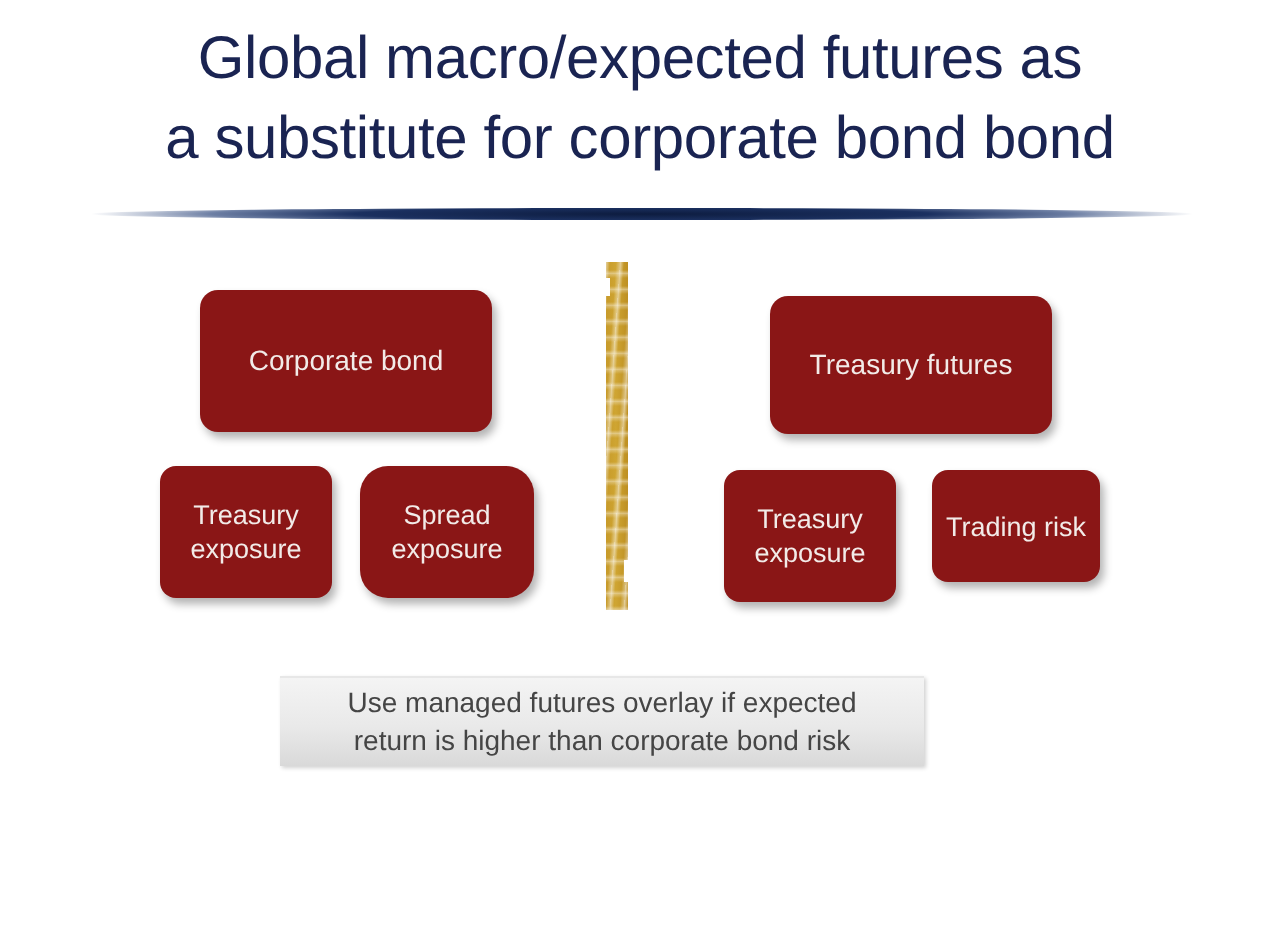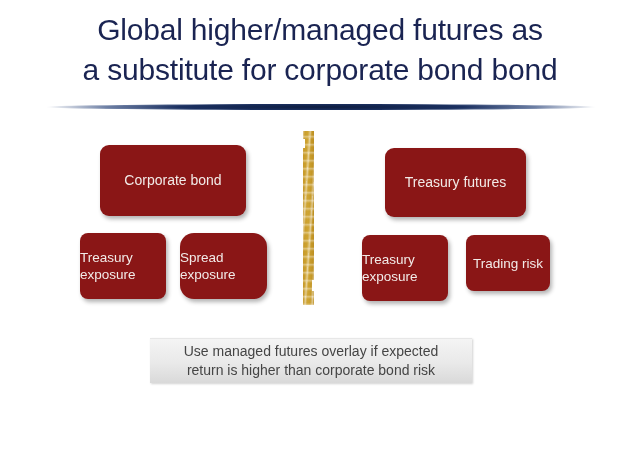--- a/index.html
+++ b/index.html
@@ -50,21 +50,21 @@
 
   
   .rbox {
     position: absolute;
     background: #8a1616;
     color: #f2ebe8;
     border-radius: 9px;
     display: flex;
     align-items: center;
     justify-content: center;
-    text-align: left;
+    text-align: center;
     font-size: 14px;
     line-height: 17px;
     box-shadow: 2px 3px 4px rgba(0,0,0,0.30);
   }
   .rbox.small { font-size: 13.5px; line-height: 17px; border-radius: 8px; }
 
   #box-corporate-bond   { left: 100px; top: 145px; width: 146px; height: 71px; }
   #box-managed-futures  { left: 385px; top: 148px; width: 141px; height: 69px; }
 
   #box-left-treasury    { left: 80px;  top: 233px; width: 86px;  height: 66px; }
@@ -94,21 +94,21 @@
     position: absolute;
     width: 3px;
     background: #ffffff;
   }
   .gold-divider::before { left: -1px; top: 8px;  height: 9px;  }
   .gold-divider::after  { right: -1px; bottom: 14px; height: 11px; }
 
   
   #caption-box {
     position: absolute;
-    left: 150px;
+    left: 140px;
     top: 338px;
     width: 322px;
     height: 45px;
     background: linear-gradient(180deg, #f4f4f4 0%, #e9e9e9 55%, #d9d9d9 100%);
     border-top: 1px solid #e7e7e7;
     display: flex;
     flex-direction: column;
     align-items: center;
     justify-content: center;
     box-shadow: 1px 1px 2px rgba(0,0,0,0.18);
@@ -122,21 +122,21 @@
 
   
   #footer { position: absolute; left: 0; bottom: 0; width: 640px; height: 63px; }
 </style>
 </head>
 <body>
 
 <div id="slide">
 
   <div class="title-block">
-    <div class="title-line">Global higher/managed futures as</div>
+    <div class="title-line">Global macro/expected futures as</div>
     <div class="title-line">a substitute for corporate bond bond</div>
   </div>
 
   <div class="title-rule"></div>
 
   <div class="rbox" id="box-corporate-bond">Corporate bond</div>
 
   <div class="rbox small" id="box-left-treasury">Treasury exposure</div>
 
   <div class="rbox small" id="box-left-spread">Spread exposure</div>

